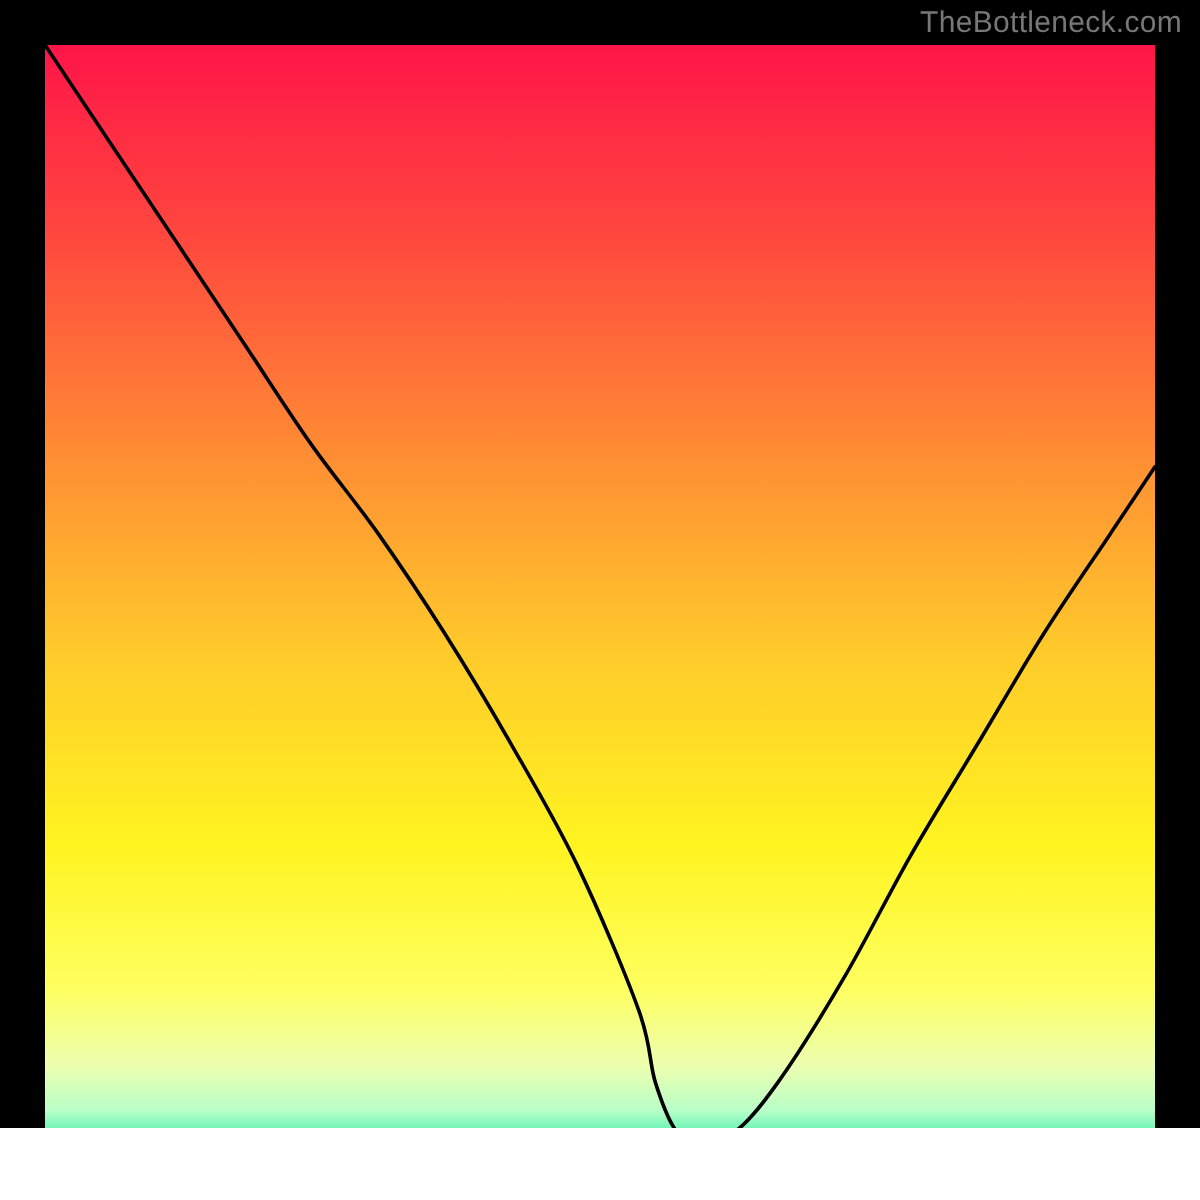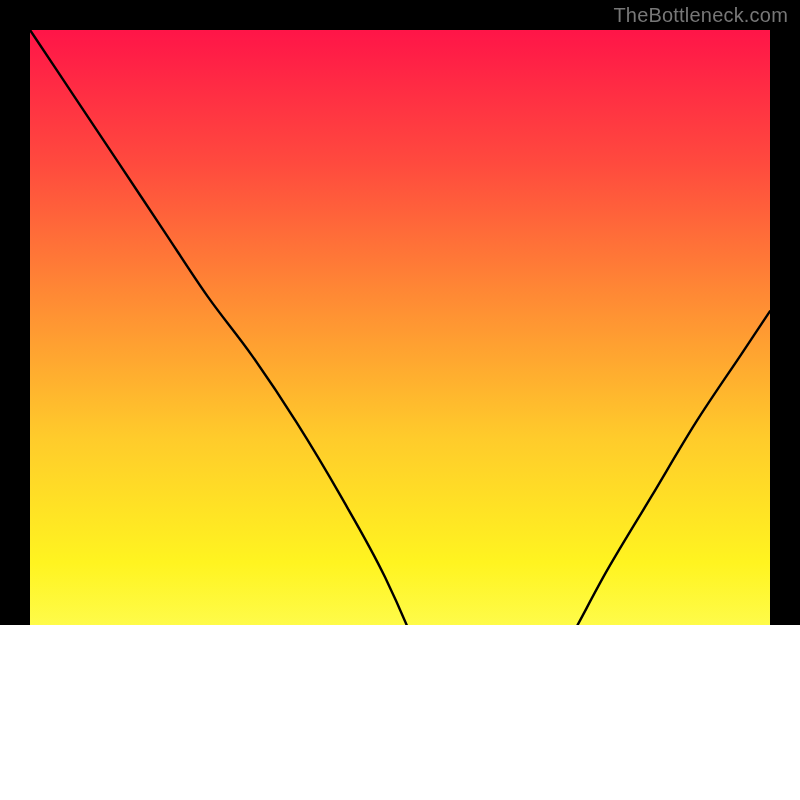--- a/index.html
+++ b/index.html
@@ -3,21 +3,21 @@
 <meta charset="utf-8">
 <style>
   body {
     margin: 0;
     padding: 0;
     background: #fff;
     font-family: Arial, Helvetica, sans-serif;
   }
   .chart-container {
     width: 800px;
-    height: 625px;
+    height: 752px;
     position: relative;
   }
   svg {
     display: block;
   }
   .watermark {
     position: absolute;
     top: 4px;
     right: 12px;
     font-size: 20px;

